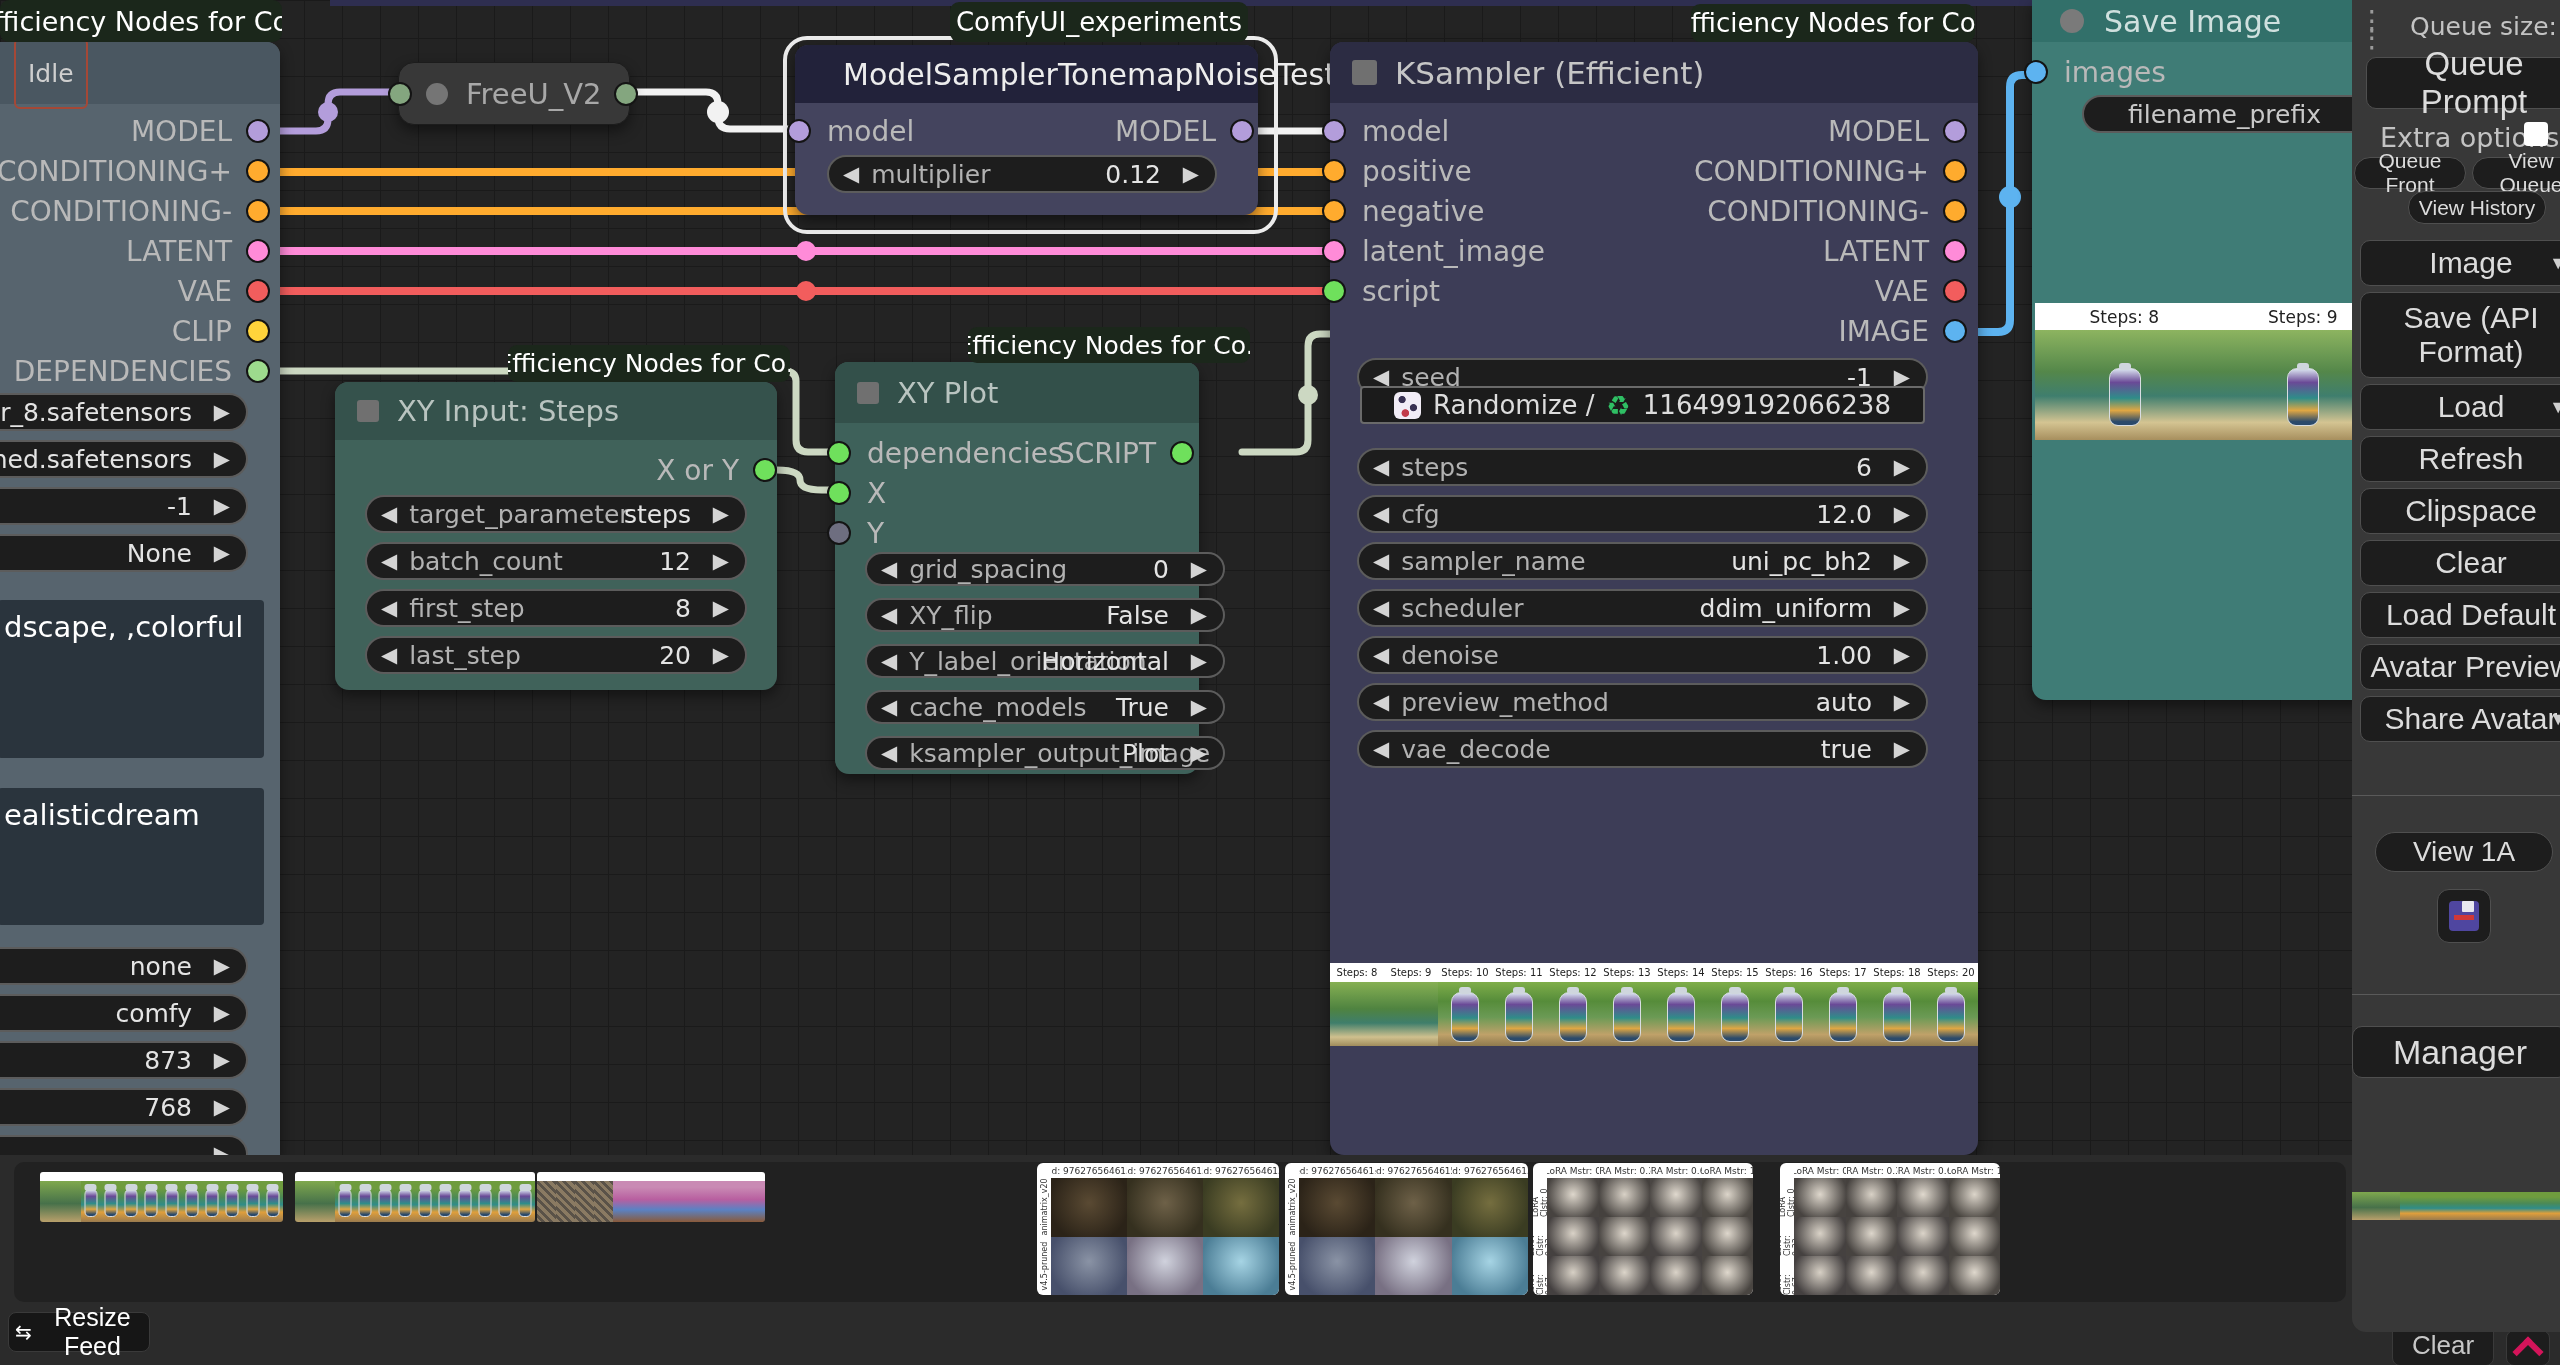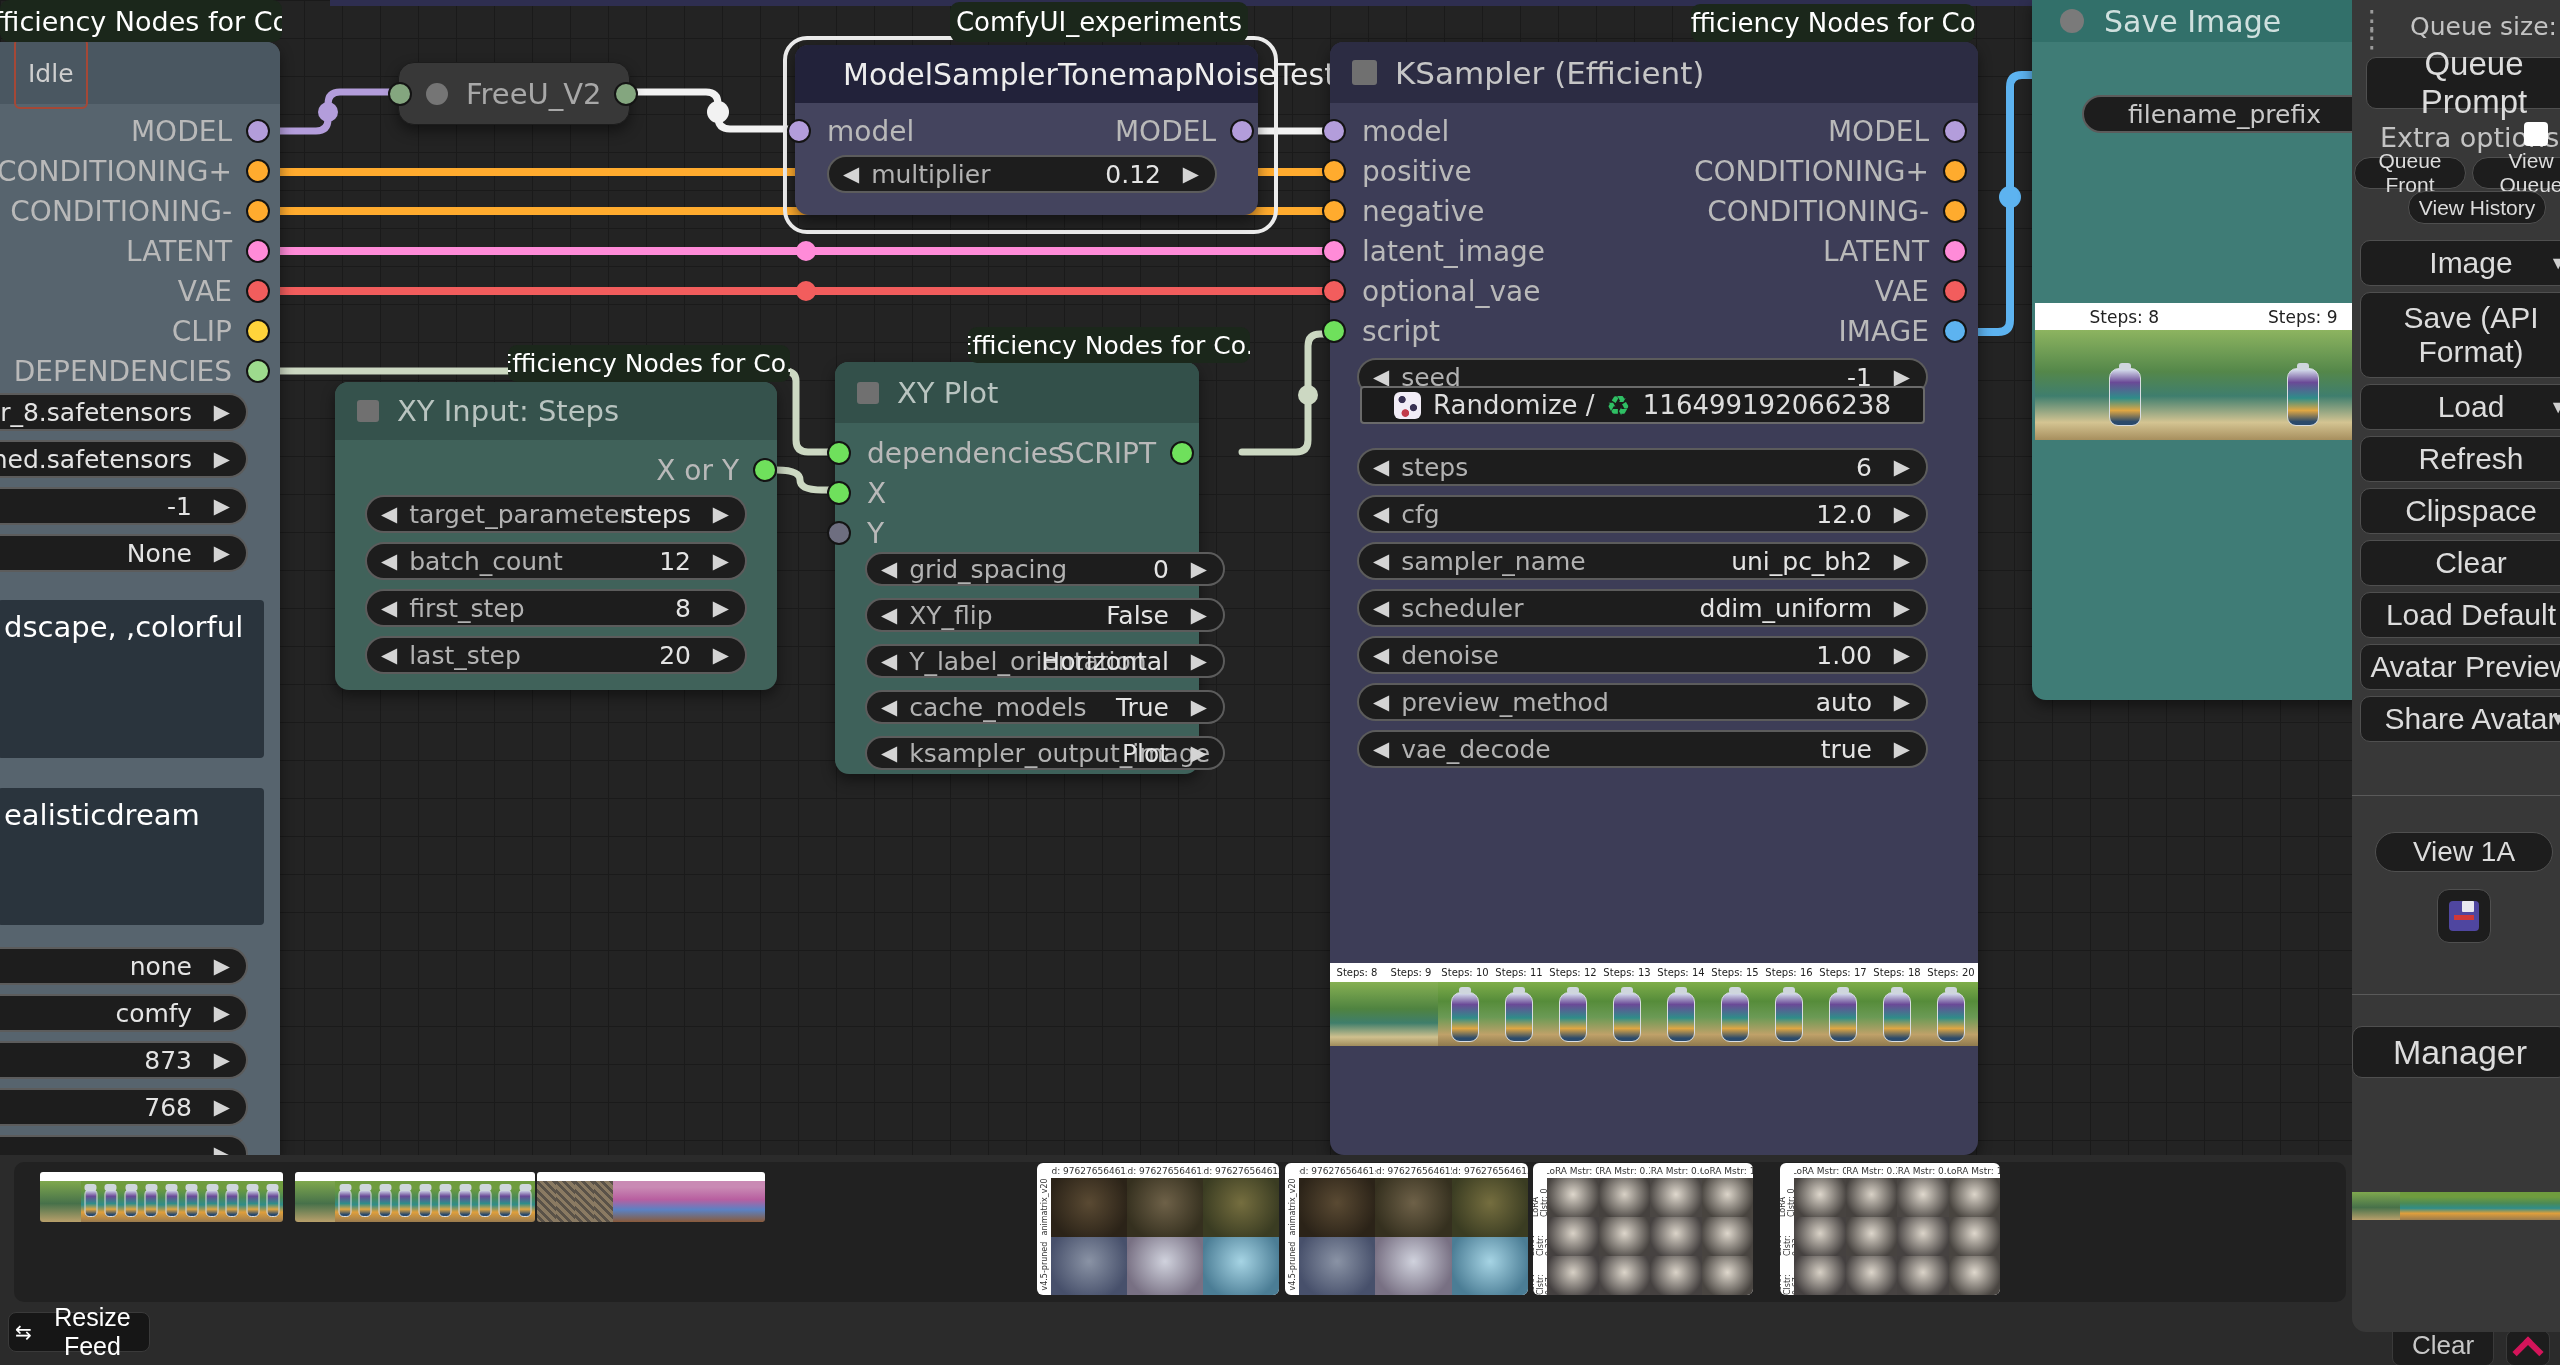--- a/index.html
+++ b/index.html
@@ -285,24 +285,20 @@
           </div>
           <div class="srow in">
             <span class="sdot" style="background: rgb(255, 171, 46);"></span>
             <span class="slbl">negative</span>
           </div>
           <div class="srow in">
             <span class="sdot" style="background: rgb(255, 139, 216);"></span>
             <span class="slbl">latent_image</span>
           </div>
           <div class="srow in">
-            <span class="sdot" style="background: rgb(242, 93, 93);"></span>
-            <span class="slbl">optional_vae</span>
-          </div>
-          <div class="srow in">
             <span class="sdot" style="background: rgb(111, 224, 92);"></span>
             <span class="slbl">script</span>
           </div>
         </div>
       <div class="wcol" style="left:0;right:0;top:69px;">
           <div class="srow out" style="padding-right: 11px;">
             <span class="slbl" style="margin-right: 0px;">MODEL</span>
             <span class="sdot" style="background: rgb(179, 157, 219);"></span>
           </div>
           <div class="srow out" style="padding-right: 11px;">
@@ -558,20 +554,26 @@
             <span class="warr r">▶</span>
           </div>
         </div>
     </div>
 
     <div class="node" style="left:2032px;top:0;width:360px;height:700px;background:#3f7c76;border-radius:0 0 14px 14px;">
       <div class="nhead" style="background:#32706a;height:42px;border-radius:0;">
         <span class="ncirc" style="width:24px;height:24px;"></span>
         <span class="ntitle" style="color:#cfe0de;font-size:30px;">Save Image</span>
       </div>
+      <div class="wcol" style="left:0;right:0;top:52px;">
+          <div class="srow in">
+            <span class="sdot" style="background: rgb(93, 179, 240);"></span>
+            <span class="slbl">images</span>
+          </div>
+        </div>
       <div class="widget" style="position:absolute;left:50px;top:95px;width:330px;">
         <span class="wval" style="position:static;margin-left:30px;color:#c9c9c9;">filename_prefix</span>
       </div>
       <div class="pbar" style="left:3px;top:303px;width:357px;height:27px;">
         <span>Steps: 8</span>
           <span>Steps: 9</span>
       </div>
       <div class="photo" style="left:3px;top:330px;width:179px;height:110px;">
           <span class="bottle"></span>
         </div>

